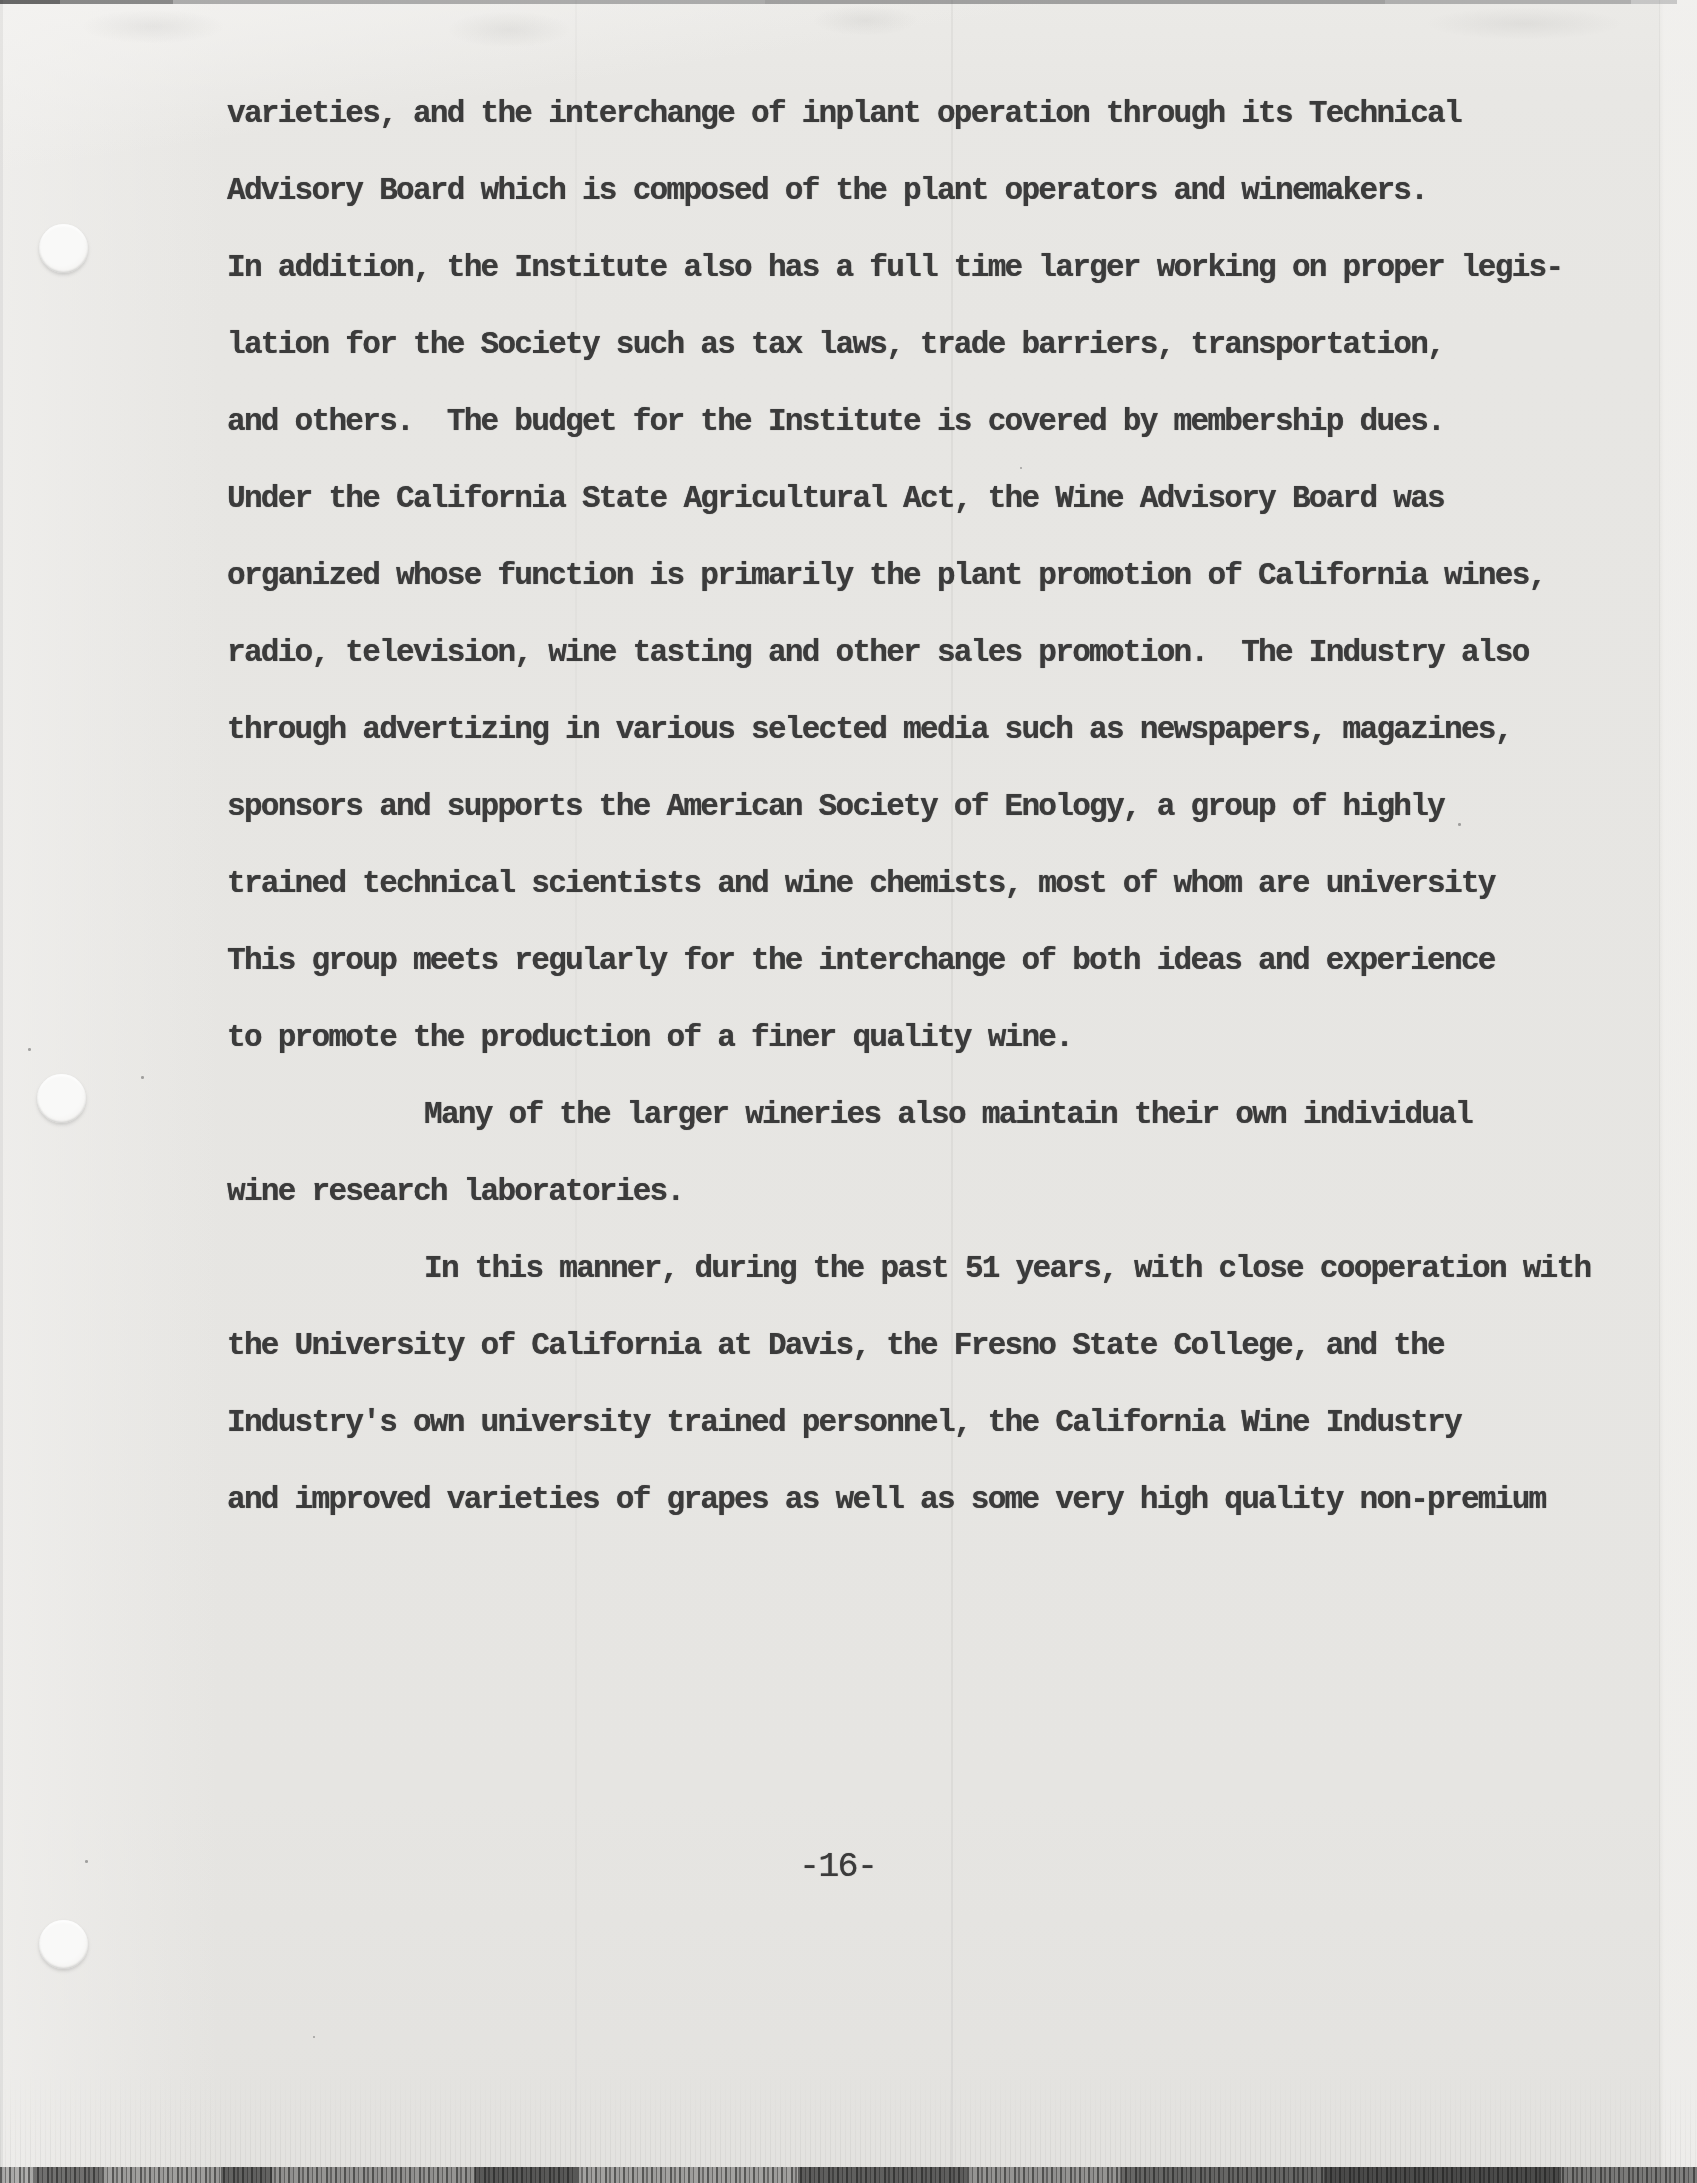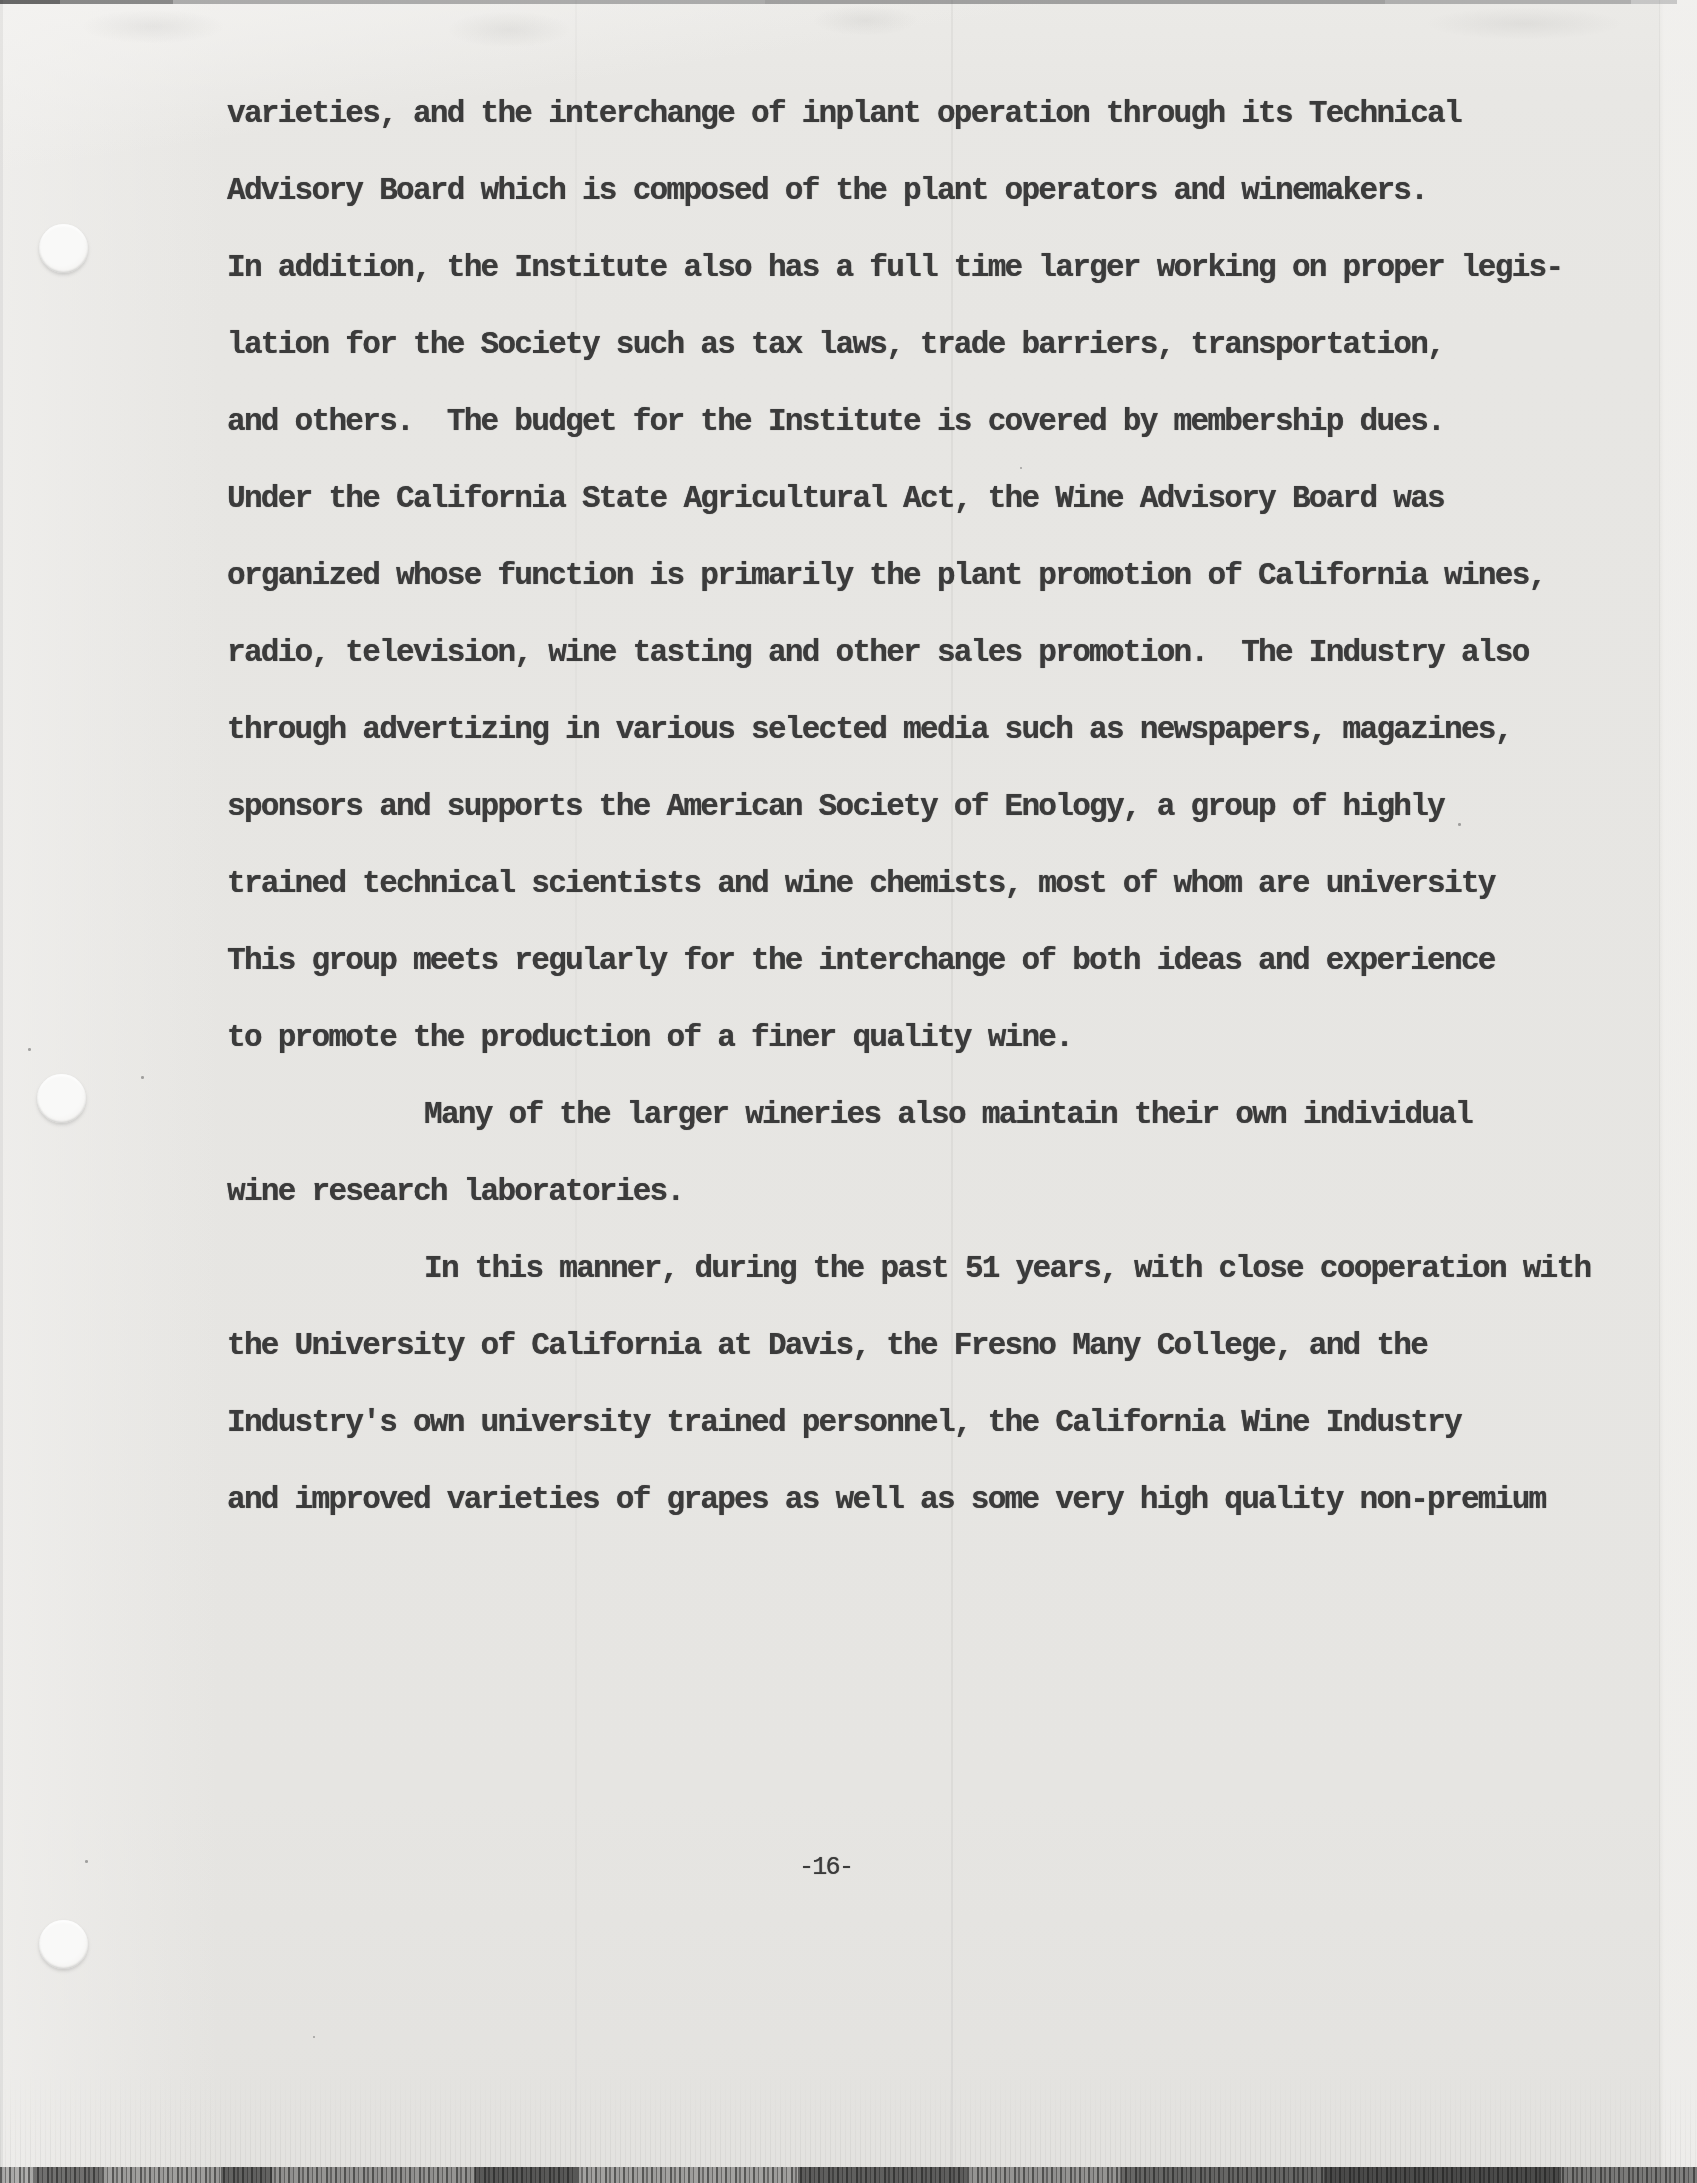--- a/index.html
+++ b/index.html
@@ -40,21 +40,21 @@
     font-weight: bold;
   }
   .line.indent { padding-left: 197px; }
 
   .page-number {
     position: absolute;
     left: 799px;
     top: 1829px;
     height: 77px;
     line-height: 77px;
-    font-size: 25px;
+    font-size: 35px;
     letter-spacing: -1.7px;
     white-space: pre;
     color: var(--ink, #3b3b3b);
     text-shadow: 0 0 0.9px rgba(52,52,52,0.65), 0.4px 0.4px 0 rgba(52,52,52,0.25);
   }
 
   
   .hole {
     position: absolute;
     width: 49px;
@@ -190,21 +190,21 @@
       <div class="line">organized whose function is primarily the plant promotion of California wines,</div>
       <div class="line">radio, television, wine tasting and other sales promotion.  The Industry also</div>
       <div class="line">through advertizing in various selected media such as newspapers, magazines,</div>
       <div class="line">sponsors and supports the American Society of Enology, a group of highly</div>
       <div class="line">trained technical scientists and wine chemists, most of whom are university</div>
       <div class="line">This group meets regularly for the interchange of both ideas and experience</div>
       <div class="line">to promote the production of a finer quality wine.</div>
       <div class="line indent">Many of the larger wineries also maintain their own individual</div>
       <div class="line">wine research laboratories.</div>
       <div class="line indent">In this manner, during the past 51 years, with close cooperation with</div>
-      <div class="line">the University of California at Davis, the Fresno Many College, and the</div>
+      <div class="line">the University of California at Davis, the Fresno State College, and the</div>
       <div class="line">Industry's own university trained personnel, the California Wine Industry</div>
       <div class="line">and improved varieties of grapes as well as some very high quality non-premium</div>
     </div>
 
   <div class="page-number">-16-</div>
 
 </div>
 
 
 </body></html>

